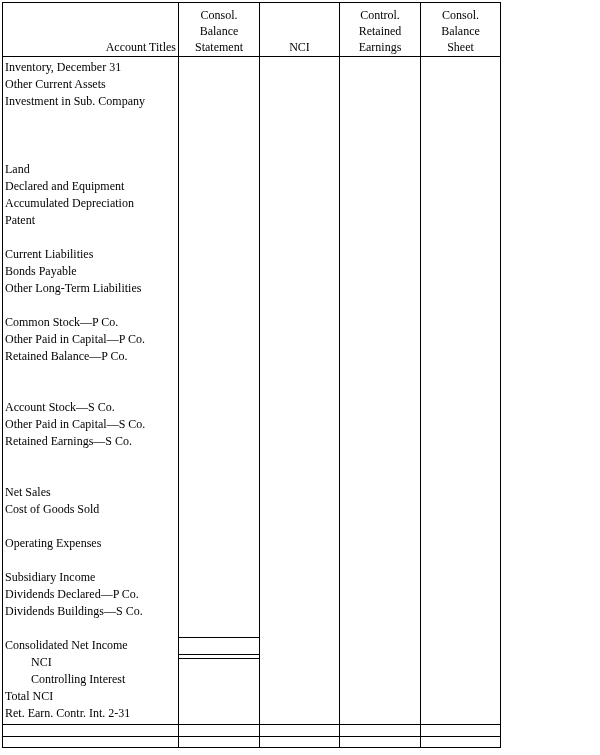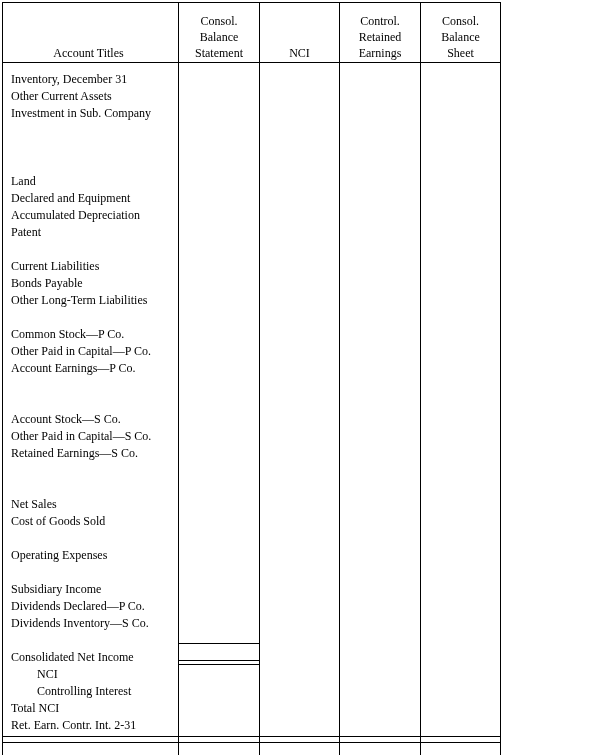--- a/index.html
+++ b/index.html
@@ -23,21 +23,21 @@
   table.worksheet {
     position: absolute;
     left: 2px;
     top: 2px;
     width: 498px;
     border-collapse: collapse;
     table-layout: fixed;
   }
   table.worksheet td, table.worksheet th {
     border: 1px solid #000000;
-    padding: 8px;
+    padding: 2px;
     vertical-align: top;
     font-weight: normal;
     font-size: 12px;
     line-height: 17px;
     margin-left: 32px;
   }
   
   col.c-labels   { width: 176px; }
   col.c-cis      { width: 81px; }
   col.c-nci      { width: 80px; }
@@ -47,21 +47,21 @@
   
   tr.header-row th {
     height: 50px;
     vertical-align: bottom;
     text-align: center;
     font-size: 12px;
     line-height: 16px;
     padding-bottom: 1px;
   }
   tr.header-row th.labels-head {
-    text-align: center;
+    text-align: right;
     padding-left: 4px;
   }
   .head-line { display: block; white-space: nowrap; }
 
   
   td.labels-cell {
     padding-left: 4px;
     padding-top: 2px;
     padding-bottom: 2px;
   }
@@ -163,36 +163,36 @@
             <div class="ledger-line">Declared and Equipment</div>
             <div class="ledger-line">Accumulated Depreciation</div>
             <div class="ledger-line">Patent</div>
             <div class="ledger-line blank">&nbsp;</div>
             <div class="ledger-line">Current Liabilities</div>
             <div class="ledger-line">Bonds Payable</div>
             <div class="ledger-line">Other Long-Term Liabilities</div>
             <div class="ledger-line blank">&nbsp;</div>
             <div class="ledger-line">Common Stock—P Co.</div>
             <div class="ledger-line">Other Paid in Capital—P Co.</div>
-            <div class="ledger-line">Account Earnings—P Co.</div>
+            <div class="ledger-line">Retained Balance—P Co.</div>
             <div class="ledger-line blank">&nbsp;</div>
             <div class="ledger-line blank">&nbsp;</div>
             <div class="ledger-line">Account Stock—S Co.</div>
             <div class="ledger-line">Other Paid in Capital—S Co.</div>
             <div class="ledger-line">Retained Earnings—S Co.</div>
             <div class="ledger-line blank">&nbsp;</div>
             <div class="ledger-line blank">&nbsp;</div>
             <div class="ledger-line">Net Sales</div>
             <div class="ledger-line">Cost of Goods Sold</div>
             <div class="ledger-line blank">&nbsp;</div>
             <div class="ledger-line">Operating Expenses</div>
             <div class="ledger-line blank">&nbsp;</div>
             <div class="ledger-line">Subsidiary Income</div>
             <div class="ledger-line">Dividends Declared—P Co.</div>
-            <div class="ledger-line">Dividends Inventory—S Co.</div>
+            <div class="ledger-line">Dividends Buildings—S Co.</div>
             <div class="ledger-line blank">&nbsp;</div>
             <div class="ledger-line">Consolidated Net Income</div>
             <div class="ledger-line indent">NCI</div>
             <div class="ledger-line indent">Controlling Interest</div>
             <div class="ledger-line">Total NCI</div>
             <div class="ledger-line">Ret. Earn. Contr. Int. 2-31</div>
           </td>
         <td class="amount-cell" id="cis-cell">
             <div class="ledger-line blank">&nbsp;</div>
             <div class="ledger-line blank">&nbsp;</div>

